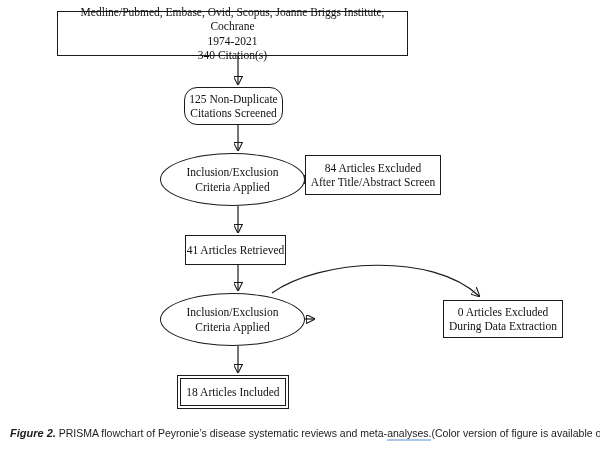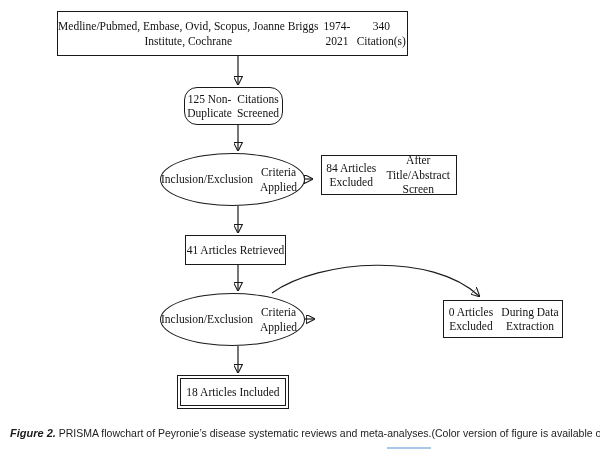--- a/index.html
+++ b/index.html
@@ -11,21 +11,21 @@
     background: #ffffff;
     font-family: "Liberation Serif", "DejaVu Serif", serif;
     color: #111;
     overflow: hidden;
   }
   .node {
     position: absolute;
     border: 1.2px solid #1a1a1a;
     background: #fff;
     display: flex;
-    flex-direction: row;
+    flex-direction: column;
     justify-content: center;
     align-items: center;
     text-align: center;
     font-size: 11.5px;
     line-height: 14.5px;
     z-index: 2;
   }
   .ellipse { border-radius: 50%; }
   .dbl { padding: 4px; }
   .dbl .inner {
@@ -35,21 +35,21 @@
     display: flex;
     flex-direction: column;
     justify-content: center;
     align-items: center;
     text-align: center;
   }
   
   #n-sources   { left: 57px;  top: 11px;  width: 351px; height: 45px; }
   #n-screened  { left: 184px; top: 87px;  width: 99px;  height: 38px; border-radius: 13px; }
   #n-criteria1 { left: 160px; top: 153px; width: 145px; height: 53px; }
-  #n-excl-title{ left: 321px; top: 155px; width: 136px; height: 40px; }
+  #n-excl-title{ left: 305px; top: 155px; width: 136px; height: 40px; }
   #n-retrieved { left: 185px; top: 235px; width: 101px; height: 30px; }
   #n-criteria2 { left: 160px; top: 293px; width: 145px; height: 53px; }
   #n-excl-full { left: 317px; top: 300px; width: 116px; height: 40px; }
   #n-excl-data { left: 443px; top: 300px; width: 120px; height: 38px; }
   #n-included  { left: 177px; top: 375px; width: 112px; height: 34px; }
   svg.arrows {
     position: absolute;
     left: 0; top: 0;
     width: 600px; height: 456px;
     z-index: 1;
@@ -67,21 +67,21 @@
     width: 582px;
     font-family: "Liberation Sans", "DejaVu Sans", sans-serif;
     font-size: 10.5px;
     line-height: 14px;
     color: #1c1c1c;
     white-space: nowrap;
   }
   #caption .figlabel { font-weight: 700; font-size: 11px; font-style: italic; }
   #caption .link {
     border-bottom: 2px solid #a9c7e9;
-    padding-bottom: 8px;
+    padding-bottom: 0px;
   }
 </style>
 </head>
 <body>
 
 <div id="figure">
 
   <svg class="arrows" viewBox="0 0 600 456">
     <defs>
       <marker id="ah" viewBox="0 0 10 10" refX="8.5" refY="5" markerWidth="7.5" markerHeight="7.5" orient="auto-start-reverse">

